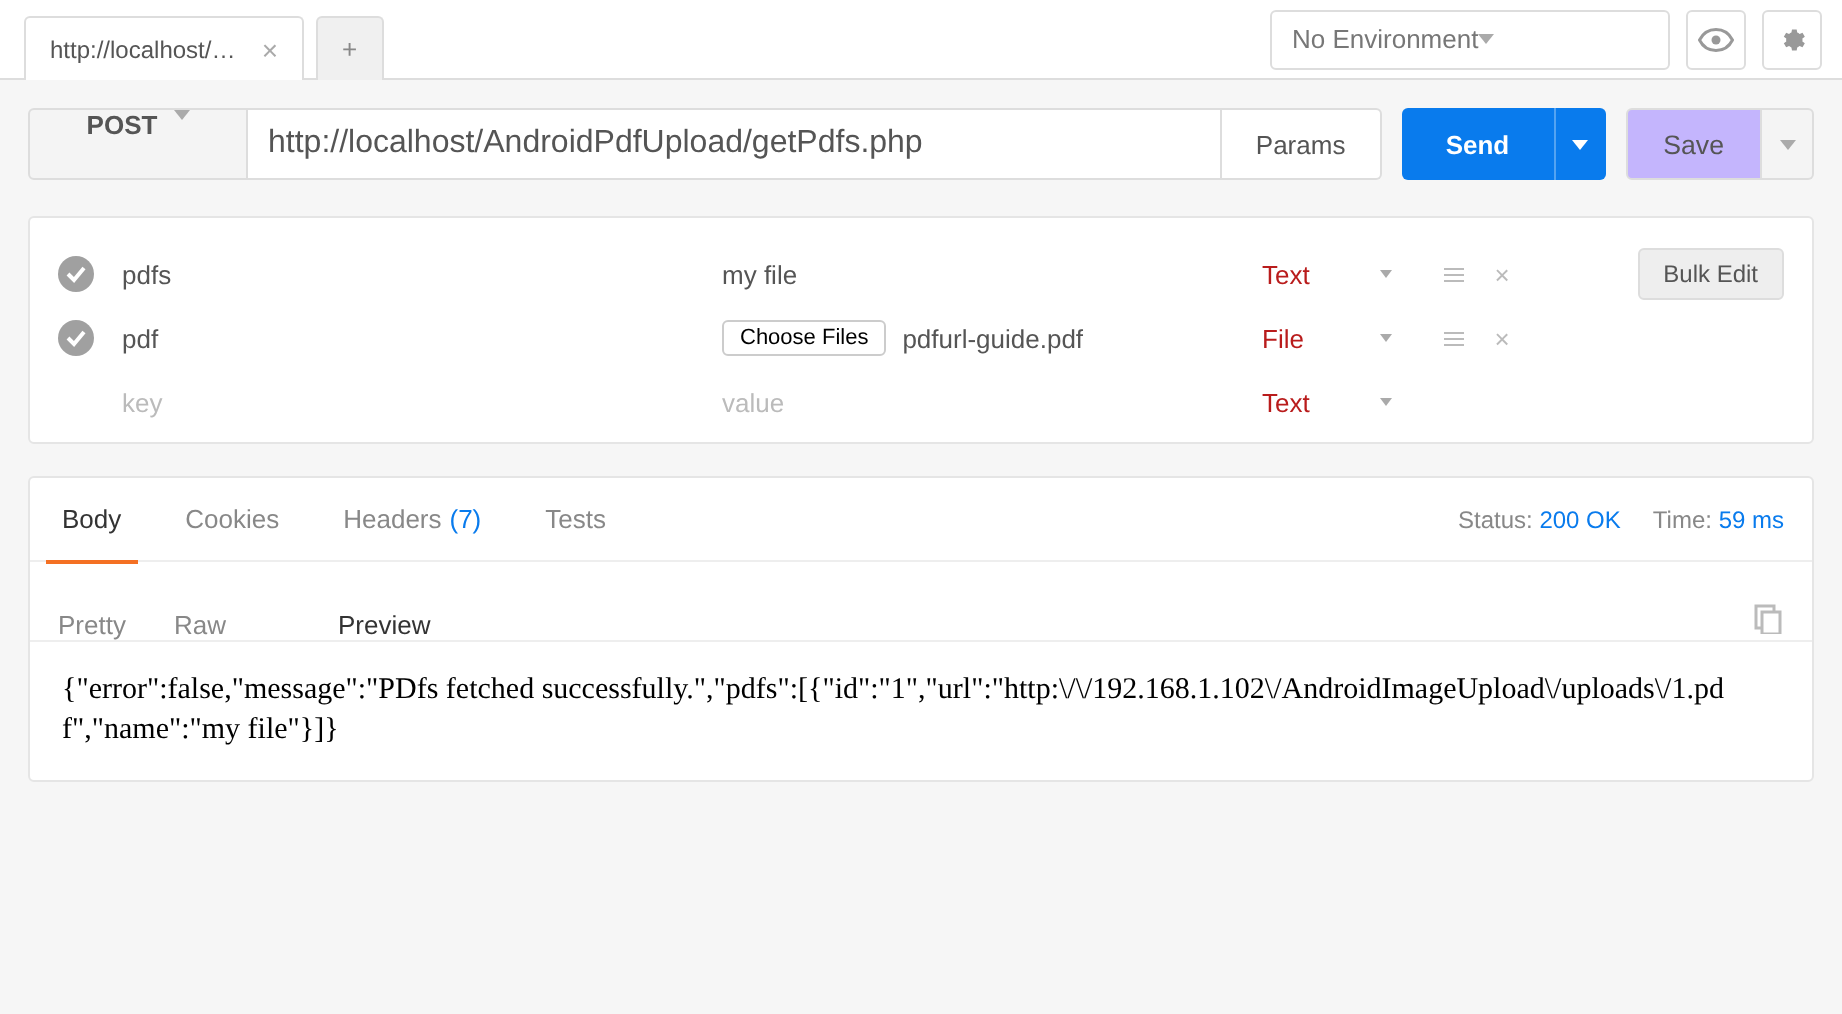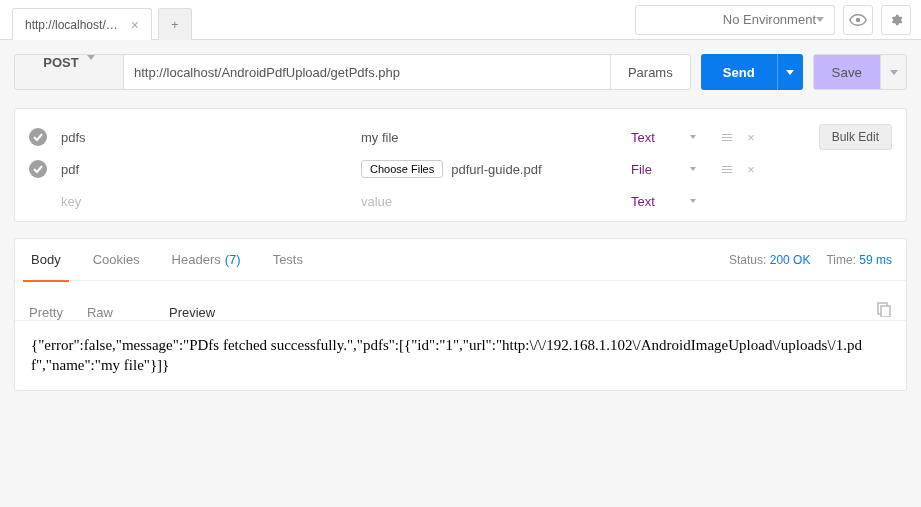--- a/index.html
+++ b/index.html
@@ -4,46 +4,46 @@
 <style>
 * { box-sizing: border-box; margin: 0; padding: 0; }
 body { font-family: -apple-system, BlinkMacSystemFont, "Segoe UI", Helvetica, Arial, sans-serif; font-size: 13px; color: #555; background: #f6f6f6; width: 921px; height: 507px; overflow: hidden; }
 .topbar { height: 40px; background: #fff; border-bottom: 1px solid #ddd; display: flex; align-items: stretch; }
 .tabs { display: flex; align-items: stretch; padding-left: 12px; }
 .tab { display: flex; align-items: center; padding: 0 12px; border: 1px solid #ddd; border-bottom: none; background: #fff; max-width: 140px; height: 32px; margin-top: 8px; border-radius: 3px 3px 0 0; position: relative; }
 .tab span.label { white-space: nowrap; overflow: hidden; text-overflow: ellipsis; color: #555; font-size: 12px; }
 .tab .close { margin-left: 8px; color: #aaa; font-size: 14px; cursor: pointer; }
 .tab.add { min-width: 32px; justify-content: center; color: #888; background: #f0f0f0; margin-left: 6px; cursor: pointer; }
 .topbar-right { margin-left: auto; display: flex; align-items: center; padding-right: 10px; gap: 8px; }
-.env-select { width: 200px; height: 30px; border: 1px solid #ddd; background: #fff; display: flex; align-items: center; justify-content: flex-end; padding: 0 10px; color: #777; border-radius: 3px; cursor: pointer; }
+.env-select { width: 200px; height: 30px; border: 1px solid #ddd; background: #fff; display: flex; align-items: center; justify-content: flex-start; padding: 0 10px; color: #777; border-radius: 3px; cursor: pointer; }
 .icon-btn { width: 30px; height: 30px; border: 1px solid #ddd; background: #fff; display: flex; align-items: center; justify-content: center; border-radius: 3px; color: #999; cursor: pointer; }
 .chev { width: 0; height: 0; border-left: 4px solid transparent; border-right: 4px solid transparent; border-top: 5px solid #aaa; }
 .chev-sm { width: 0; height: 0; border-left: 3px solid transparent; border-right: 3px solid transparent; border-top: 4px solid #aaa; display: inline-block; }
 .req-area { padding: 14px 14px 0 14px; }
 .req-row { display: flex; gap: 0; height: 36px; }
 .method { width: 110px; border: 1px solid #ddd; background: #f4f4f4; display: flex; align-items: flex-start; justify-content: center; gap: 8px; font-weight: 600; color: #555; border-radius: 3px 0 0 3px; cursor: pointer; }
-.url { flex: 1; border: 1px solid #ddd; border-left: none; background: #fff; padding: 0 10px; color: #555; font-size: 13px; outline: none; }
+.url { flex: 1; border: 1px solid #ddd; border-left: none; background: #fff; padding: 0 10px; color: #555; font-size: 16px; outline: none; }
 .params-btn { width: 80px; border: 1px solid #ddd; border-left: none; background: #fff; display: flex; align-items: center; justify-content: center; color: #555; border-radius: 0 3px 3px 0; cursor: pointer; }
 .send { margin-left: 10px; display: flex; }
 .send-main { background: #097BED; color: #fff; border: none; padding: 0 22px; font-weight: 600; font-size: 13px; border-radius: 3px 0 0 3px; cursor: pointer; }
 .send-drop { width: 26px; background: #097BED; border-left: 1px solid rgba(255,255,255,0.3); display: flex; align-items: center; justify-content: center; border-radius: 0 3px 3px 0; cursor: pointer; }
 .send-drop .chev { border-top-color: #fff; }
 .save { margin-left: 10px; display: flex; }
 .save-main { background: #c4b5fd; border: 1px solid #ddd; padding: 0 18px; color: #555; border-radius: 3px 0 0 3px; cursor: pointer; }
 .save-drop { width: 26px; background: #f4f4f4; border: 1px solid #ddd; border-left: none; display: flex; align-items: center; justify-content: center; border-radius: 0 3px 3px 0; cursor: pointer; }
 .body-params { background: #fff; border: 1px solid #e5e5e5; border-radius: 3px; margin-top: 18px; padding: 12px 0 4px 0; }
 .param-row { display: flex; align-items: center; height: 32px; padding: 0 14px; }
 .check { width: 18px; height: 18px; border-radius: 50%; background: #a0a0a0; display: flex; align-items: center; justify-content: center; margin-right: 14px; flex-shrink: 0; }
 .check svg { width: 10px; height: 10px; }
 .check.empty { background: transparent; }
 .p-key { width: 300px; color: #555; }
 .p-key.ph, .p-val.ph { color: #bbb; }
 .p-val { width: 270px; color: #555; display: flex; align-items: center; gap: 8px; }
 .file-btn { font-size: 11px; border: 1px solid #ccc; background: #fff; padding: 2px 8px; border-radius: 3px; cursor: pointer; }
-.p-type { width: 50px; color: #701a75; }
+.p-type { width: 50px; color: #b91c1c; }
 .p-type-chev { width: 24px; display: flex; justify-content: center; cursor: pointer; }
 .row-icons { display: flex; gap: 0; margin-left: 10px; }
 .row-icon { width: 24px; height: 24px; display: flex; align-items: center; justify-content: center; color: #bbb; cursor: pointer; }
 .bulk-edit { margin-left: auto; background: #eee; border: 1px solid #ddd; padding: 5px 12px; border-radius: 3px; color: #555; cursor: pointer; font-size: 12px; }
 .resp-area { margin: 16px 14px 0 14px; background: #fff; border: 1px solid #e5e5e5; border-radius: 3px; }
 .resp-tabs { display: flex; align-items: center; height: 42px; border-bottom: 1px solid #eee; padding: 0 14px; justify-content: flex-end; }
 .resp-tab { padding: 0 2px; margin-right: 28px; height: 42px; display: flex; align-items: center; color: #888; cursor: pointer; position: relative; }
 .resp-tab.active { color: #333; }
 .resp-tab.active::after { content: ""; position: absolute; bottom: -1px; left: -6px; right: -6px; height: 2px; background: #f47023; }
 .resp-tab .count { color: #097BED; margin-left: 4px; }

